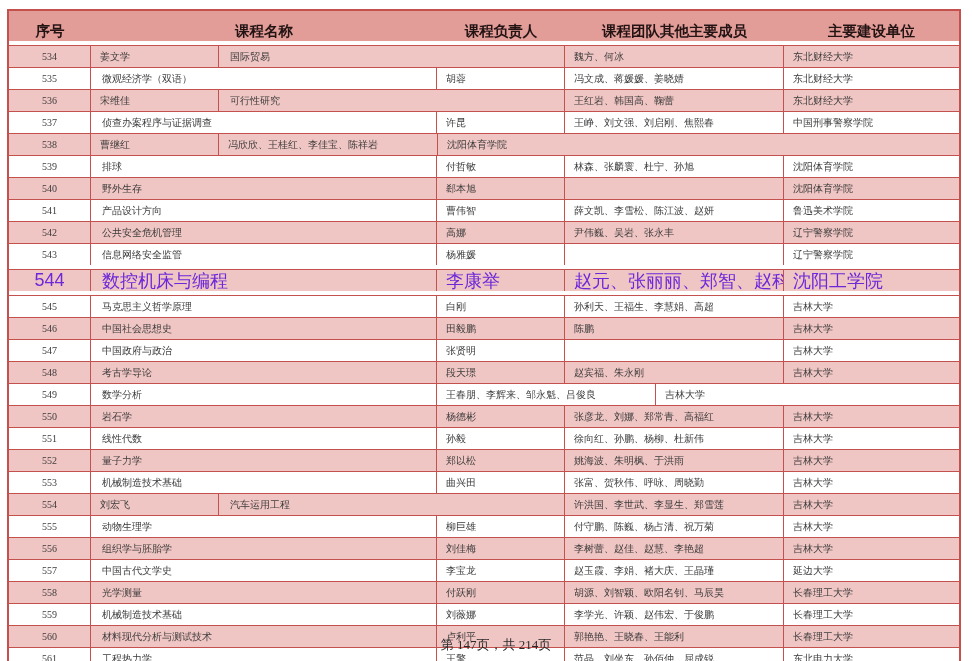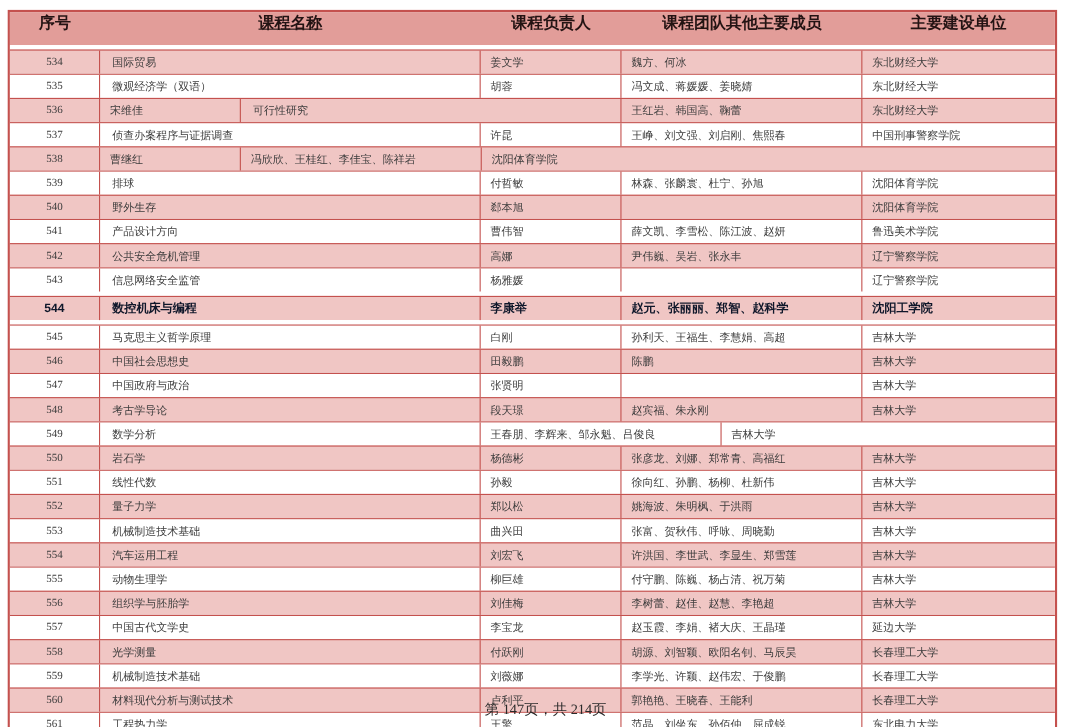--- a/index.html
+++ b/index.html
@@ -13,50 +13,50 @@
     width:972px;height:661px;background:#ffffff;position:relative;overflow:hidden;
     font-family:"Liberation Serif","DejaVu Serif",serif;
   }
   .tablewrap{
     position:absolute;left:7px;top:9px;width:954px;
     border:2px solid var(--border);
     box-sizing:border-box;
     background:#fff;
   }
   .hrow{
-    display:flex;height:30px;align-items:flex-start;
+    display:flex;height:30px;align-items:flex-end;
     background:var(--headerbg);
     font-family:"Liberation Sans","DejaVu Sans",sans-serif;
     font-weight:bold;font-size:14.5px;color:#231313;
   }
   .hcell{text-align:center;}
   .gap{height:4px;background:#ffffff;}
   .row{
     display:flex;height:21px;align-items:center;
     font-size:10px;color:var(--text);
     border-top:1px solid var(--border);
     background:#ffffff;
   }
   .row.shaded{background:var(--pink);}
   .row.bold{
     font-family:"Liberation Sans","DejaVu Sans",sans-serif;
-    font-weight:bold;color:#0f172a;font-size:11px;
+    font-weight:normal;color:#6d28d9;font-size:18px;
   }
   .c{
     height:100%;display:flex;align-items:center;
     border-right:1px solid var(--border);
     box-sizing:border-box;overflow:hidden;white-space:nowrap;
   }
   .c1{width:82px;justify-content:center;}
   .c2{width:346px;padding-left:11px;}
   .c3{width:128px;padding-left:9px;}
   .c4{width:219px;padding-left:9px;}
   .c5{flex:1;padding-left:9px;border-right:none;}
   .h1{width:82px;}
-  .h2{width:346px;text-decoration:underline;}
+  .h2{width:346px;}
   .h3{width:128px;}
   .h4{width:219px;}
   .h5{flex:1;}
   .footer{
     position:absolute;left:10px;top:636px;width:972px;
     text-align:center;font-size:13px;color:#2a2a2a;
     font-family:"Liberation Serif","DejaVu Serif",serif;
   }
 </style>
 </head>
@@ -67,22 +67,22 @@
     <div class="hcell h1">序号</div>
     <div class="hcell h2">课程名称</div>
     <div class="hcell h3">课程负责人</div>
     <div class="hcell h4">课程团队其他主要成员</div>
     <div class="hcell h5">主要建设单位</div>
   </div>
   <div class="gap"></div>
   <div id="tbody">
   <div class="row shaded">
     <div class="c c1">534</div>
+    <div class="c c3">姜文学</div>
     <div class="c c2">国际贸易</div>
-    <div class="c c3">姜文学</div>
     <div class="c c4">魏方、何冰</div>
     <div class="c c5">东北财经大学</div>
   </div>
 
   <div class="row">
     <div class="c c1">535</div>
     <div class="c c2">微观经济学（双语）</div>
     <div class="c c3">胡蓉</div>
     <div class="c c4">冯文成、蒋媛媛、姜晓婧</div>
     <div class="c c5">东北财经大学</div>
@@ -225,22 +225,22 @@
   <div class="row">
     <div class="c c1">553</div>
     <div class="c c2">机械制造技术基础</div>
     <div class="c c3">曲兴田</div>
     <div class="c c4">张富、贺秋伟、呼咏、周晓勤</div>
     <div class="c c5">吉林大学</div>
   </div>
 
   <div class="row shaded">
     <div class="c c1">554</div>
+    <div class="c c3">刘宏飞</div>
     <div class="c c2">汽车运用工程</div>
-    <div class="c c3">刘宏飞</div>
     <div class="c c4">许洪国、李世武、李显生、郑雪莲</div>
     <div class="c c5">吉林大学</div>
   </div>
 
   <div class="row">
     <div class="c c1">555</div>
     <div class="c c2">动物生理学</div>
     <div class="c c3">柳巨雄</div>
     <div class="c c4">付守鹏、陈巍、杨占清、祝万菊</div>
     <div class="c c5">吉林大学</div>

